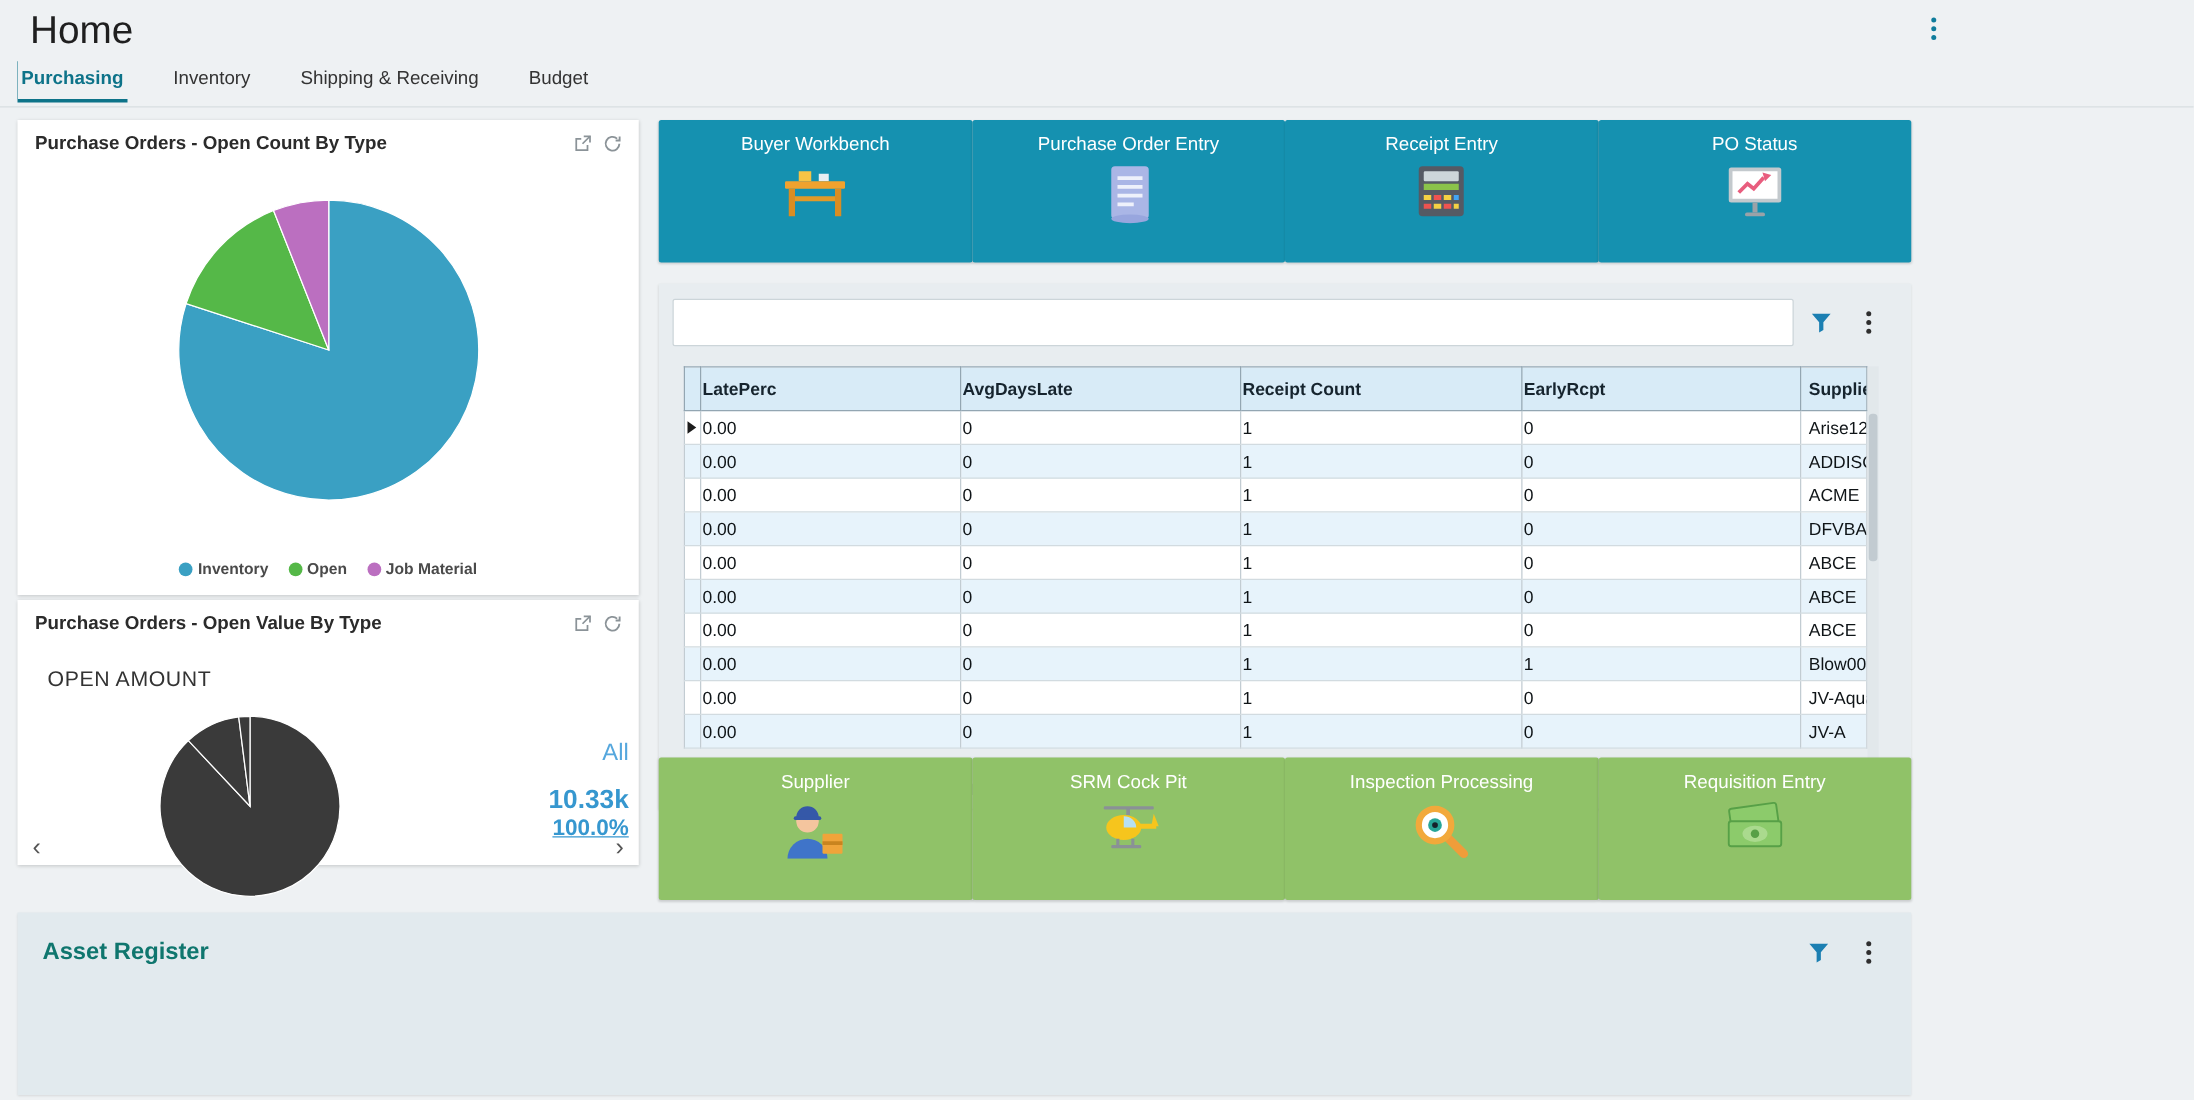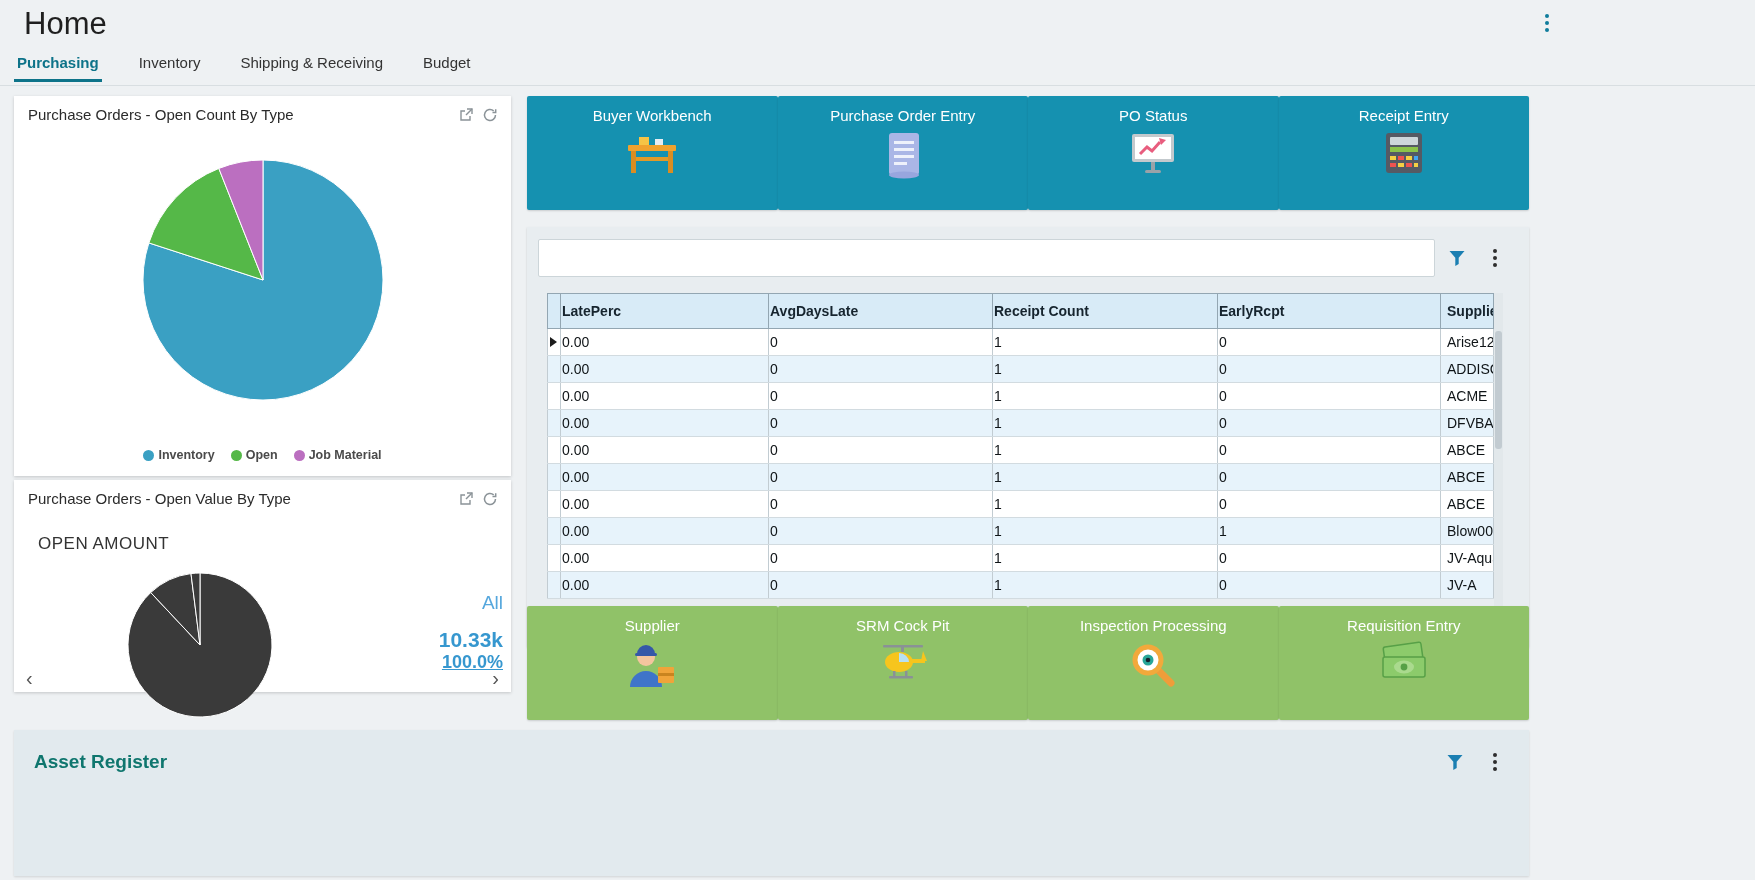--- a/index.html
+++ b/index.html
@@ -22,21 +22,21 @@
   .tab { font-size:15px; color:#333; padding:8px 3px 8px; margin-bottom:6px; cursor:pointer; white-space:nowrap; }
   .tab.active { color:#0d7389; font-weight:700; box-shadow:0 3px 0 0 #0d7389; }
   
   .content { margin-left:14px; width:1515px; padding-top:10px; }
   .row { display:flex; gap:16px; }
   .left-col { width:497px; flex:none; }
   .right-col { flex:1; min-width:0; }
   
   .card { background:#fff; box-shadow:0 1px 3px rgba(0,0,0,.18); }
   .card-head { display:flex; justify-content:space-between; align-items:center; padding:10px 14px 6px; }
-  .card-title { font-size:15px; color:#2b2b2b; }
+  .card-title { font-size:15px; color:#2b2b2b;font-weight:bold; }
   .card-actions { display:flex; gap:10px; align-items:center; }
   .card-actions svg { cursor:pointer; }
   .card-count { height:380px; margin-bottom:4px; display:flex; flex-direction:column; }
   .card-count svg.pie { margin:26px auto 0; display:block; }
   .legend { display:flex; justify-content:center; gap:16px; margin-top:auto; padding-bottom:14px; }
   .legend-item { display:flex; align-items:center; gap:4px; font-size:12.5px; font-weight:700; color:#4a4a4a; }
   .legend-dot { width:11px; height:11px; border-radius:50%; display:inline-block; }
   .card-value { height:212px; position:relative; }
   .open-amount-label { position:absolute; left:24px; top:54px; font-size:17px; color:#333; letter-spacing:.5px; }
   .pie2-wrap { position:absolute; left:111px; top:90px; }
@@ -184,46 +184,46 @@
           <svg width="44" height="48" viewBox="0 0 44 48">
             <rect x="8" y="2" width="30" height="42" rx="3" fill="#aab6e6"></rect>
             <ellipse cx="23" cy="44" rx="15" ry="3.5" fill="#98a6de"></ellipse>
             <rect x="13" y="10" width="20" height="3" fill="#eef1fb"></rect>
               <rect x="13" y="17" width="20" height="3" fill="#eef1fb"></rect>
             <rect x="13" y="24" width="20" height="3" fill="#eef1fb"></rect>
               <rect x="13" y="31" width="13" height="3" fill="#eef1fb"></rect>
           </svg>
         </div>
         <div class="tile teal">
-          <div class="tile-label">PO Status</div>
-          <svg width="50" height="46" viewBox="0 0 50 46">
-            <rect x="4" y="3" width="42" height="28" rx="2" fill="#c3c9cd"></rect>
-            <rect x="7" y="6" width="36" height="22" fill="#ffffff"></rect>
-            <polyline points="12,23 19,16 24,20 32,11" fill="none" stroke="#e85d7e" stroke-width="3"></polyline>
-            <polygon points="31,7 38,9 33,14" fill="#e85d7e"></polygon>
-            <rect x="23" y="31" width="4" height="8" fill="#9aa2a8"></rect>
-            <rect x="17" y="39" width="16" height="3" rx="1.5" fill="#9aa2a8"></rect>
-          </svg>
-        </div>
-        <div class="tile teal">
           <div class="tile-label">Receipt Entry</div>
           <svg width="48" height="44" viewBox="0 0 48 44">
             <rect x="6" y="2" width="36" height="40" rx="3" fill="#555a64"></rect>
             <rect x="10" y="6" width="28" height="8" rx="1" fill="#cdd6da"></rect>
             <rect x="10" y="16" width="28" height="5" fill="#8bc34a"></rect>
             <rect x="10" y="25" width="6" height="4" fill="#f4d044"></rect>
               <rect x="18" y="25" width="6" height="4" fill="#ef5350"></rect>
             <rect x="26" y="25" width="6" height="4" fill="#f4d044"></rect>
               <rect x="34" y="25" width="4" height="4" fill="#42a5f5"></rect>
             <rect x="10" y="32" width="6" height="4" fill="#ef5350"></rect>
               <rect x="18" y="32" width="6" height="4" fill="#f4d044"></rect>
             <rect x="26" y="32" width="6" height="4" fill="#ef5350"></rect>
               <rect x="34" y="32" width="4" height="4" fill="#f4d044"></rect>
           </svg>
         </div>
+        <div class="tile teal">
+          <div class="tile-label">PO Status</div>
+          <svg width="50" height="46" viewBox="0 0 50 46">
+            <rect x="4" y="3" width="42" height="28" rx="2" fill="#c3c9cd"></rect>
+            <rect x="7" y="6" width="36" height="22" fill="#ffffff"></rect>
+            <polyline points="12,23 19,16 24,20 32,11" fill="none" stroke="#e85d7e" stroke-width="3"></polyline>
+            <polygon points="31,7 38,9 33,14" fill="#e85d7e"></polygon>
+            <rect x="23" y="31" width="4" height="8" fill="#9aa2a8"></rect>
+            <rect x="17" y="39" width="16" height="3" rx="1.5" fill="#9aa2a8"></rect>
+          </svg>
+        </div>
       </div>
 
       <div class="grid-panel">
         <div class="toolbar">
           <input class="search-input" type="text" value="" style="">
           <div class="icon-btn">
             <svg width="20" height="20" viewBox="0 0 20 20" fill="#1b7fb2">
                 <path d="M2.5 3h15l-5.8 6.8V16l-3.4 2V9.8z"></path>
               </svg>
           </div>

